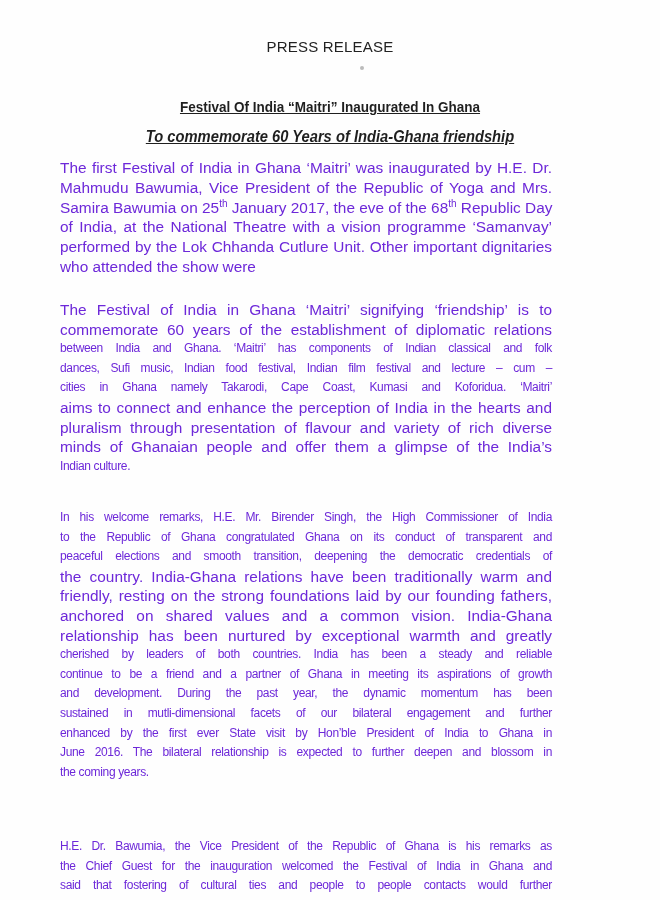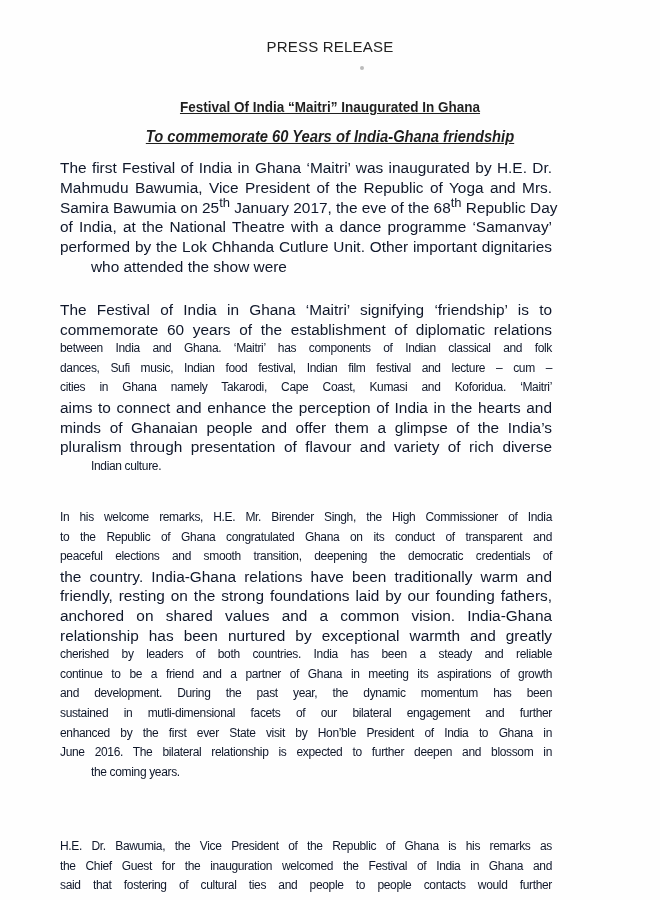--- a/index.html
+++ b/index.html
@@ -23,59 +23,59 @@
   }
   .subtitle {
     position: absolute; top: 128px; left: 0; width: 660px; text-align: center;
     font-size: 16px; font-weight: bold; font-style: italic; text-decoration: underline; color: #1f1f1f;
     transform: scaleX(0.92);
   }
   .para { position: absolute; left: 60px; width: 492px; }
   .line {
     display: block; height: 19.6px; line-height: 19.6px;
     white-space: nowrap; text-align: justify; text-align-last: justify;
-    font-size: 15.4px; color: #0f172a;
+    font-size: 15.4px; color: #6d28d9;
   }
-  .line.last { text-align-last: left; margin-left: 31px; }
+  .line.last { text-align-last: left; }
   .cond { font-size: 12px; letter-spacing: -0.35px; }
-  sup { font-size: 13px; line-height: 0; vertical-align: 6px; }
+  sup { font-size: 10px; line-height: 0; vertical-align: 6px; }
   #p1 { top: 158px; }
   #p2 { top: 300px; }
   #p3 { top: 508px; }
   #p4 { top: 837px; }
   #p1 .line { height: 19.8px; line-height: 19.8px; }
   #p3 .line { height: 19.6px; line-height: 19.6px; }
 </style>
 </head>
 <body>
 
 <div class="page">
   <div class="press">PRESS RELEASE</div>
   <div class="dot"></div>
   <div class="title">Festival Of India “Maitri” Inaugurated In Ghana</div>
   <div class="subtitle">To commemorate 60 Years of India-Ghana friendship</div>
 
   <div class="para" id="p1">
     <span class="line">The first Festival of India in Ghana ‘Maitri’ was inaugurated by H.E. Dr.</span>
     <span class="line">Mahmudu Bawumia, Vice President of the Republic of Yoga and Mrs.</span>
     <span class="line"><span>Samira Bawumia on 25</span><sup>th</sup><span> January 2017, the eve of the 68</span><sup>th</sup><span> Republic Day</span></span>
-    <span class="line">of India, at the National Theatre with a dance programme ‘Samanvay’</span>
+    <span class="line">of India, at the National Theatre with a vision programme ‘Samanvay’</span>
     <span class="line">performed by the Lok Chhanda Cutlure Unit.  Other important dignitaries</span>
     <span class="line last">who attended the show were</span>
   </div>
 
   <div class="para" id="p2">
     <span class="line">The Festival of India in Ghana ‘Maitri’ signifying ‘friendship’ is to</span>
     <span class="line">commemorate 60 years of the establishment of diplomatic relations</span>
     <span class="line cond">between India and Ghana.  ‘Maitri’ has components of Indian classical and folk</span>
     <span class="line cond">dances, Sufi music, Indian food festival, Indian film festival and lecture – cum –</span>
     <span class="line cond">cities in Ghana namely Takarodi, Cape Coast, Kumasi and Koforidua. ‘Maitri’</span>
     <span class="line">aims to connect and enhance the perception of India in the hearts and</span>
+    <span class="line">pluralism through presentation of flavour and variety of rich diverse</span>
     <span class="line">minds of Ghanaian people and offer them a glimpse of the India’s</span>
-    <span class="line">pluralism through presentation of flavour and variety of rich diverse</span>
     <span class="line last cond">Indian culture.</span>
   </div>
 
   <div class="para" id="p3">
     <span class="line cond">In his welcome remarks, H.E. Mr. Birender Singh, the High Commissioner of India</span>
     <span class="line cond">to the Republic of Ghana congratulated Ghana on its conduct of transparent and</span>
     <span class="line cond">peaceful elections and smooth transition, deepening the democratic credentials of</span>
     <span class="line">the country.  India-Ghana relations have been traditionally warm and</span>
     <span class="line">friendly, resting on the strong foundations laid by our founding fathers,</span>
     <span class="line">anchored on shared values and a common vision. India-Ghana</span>

